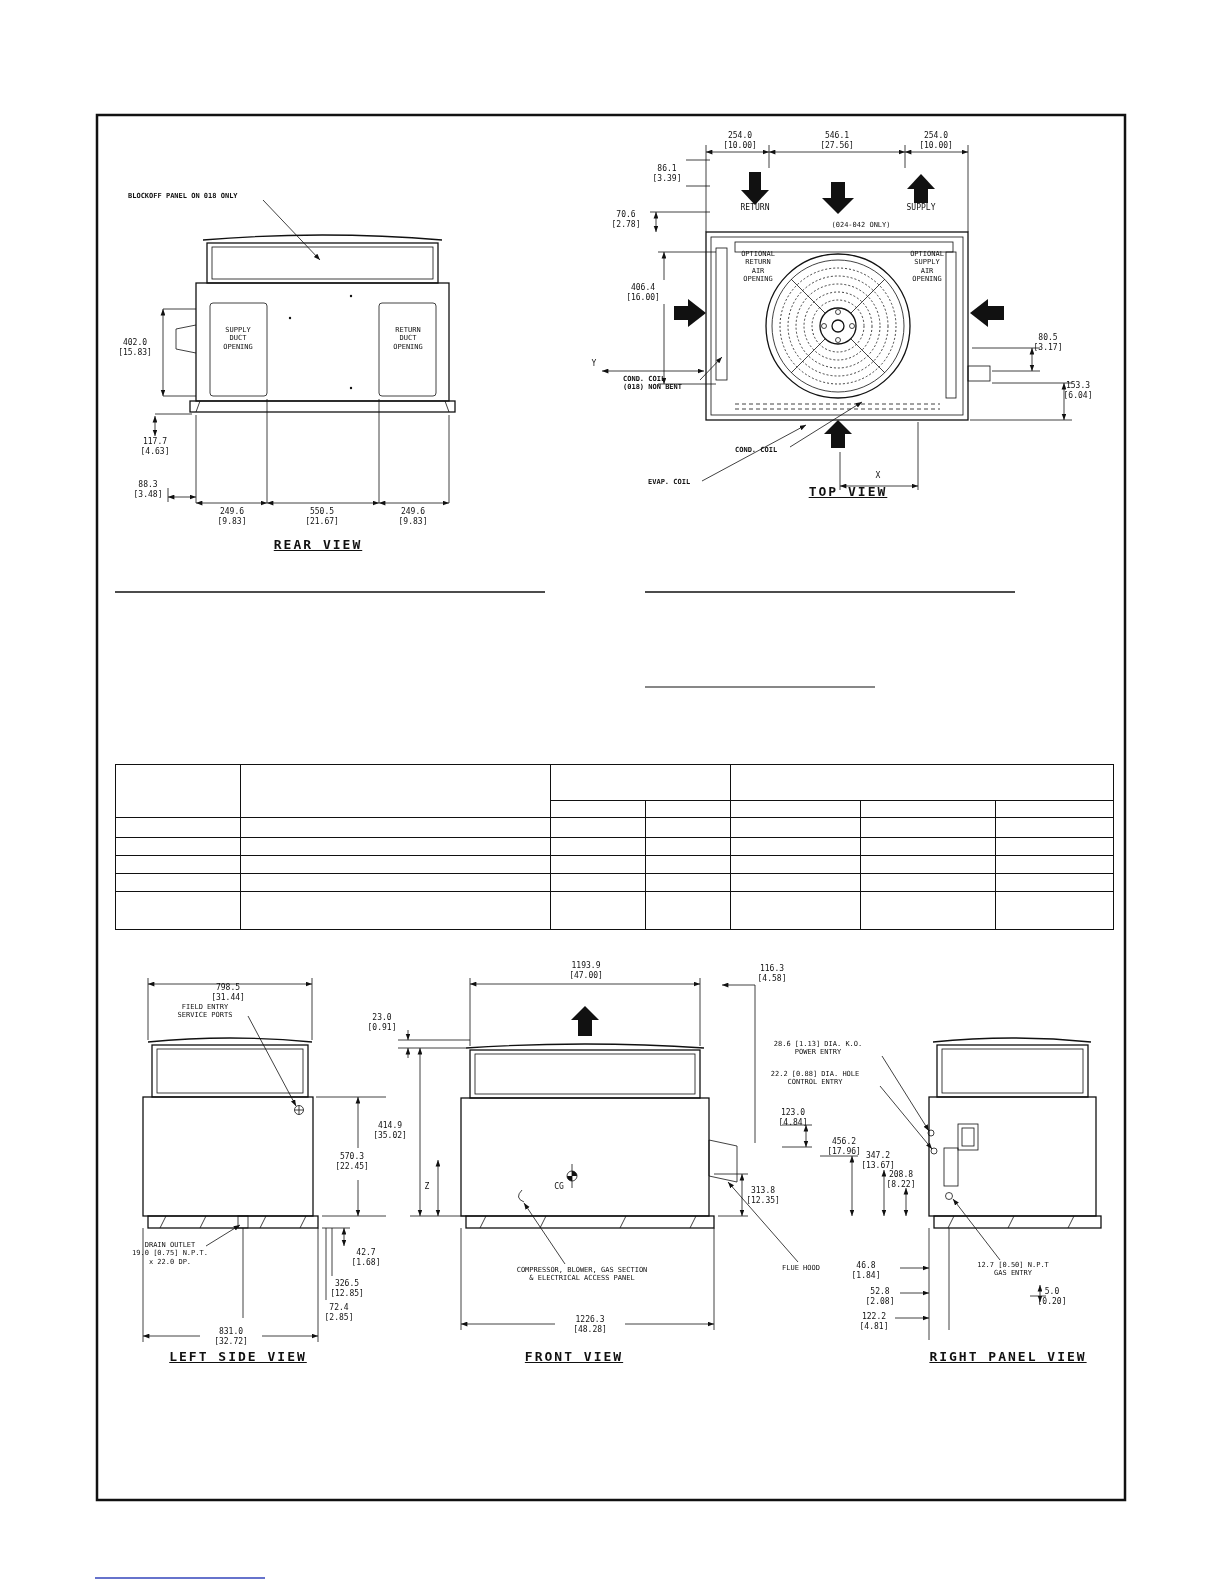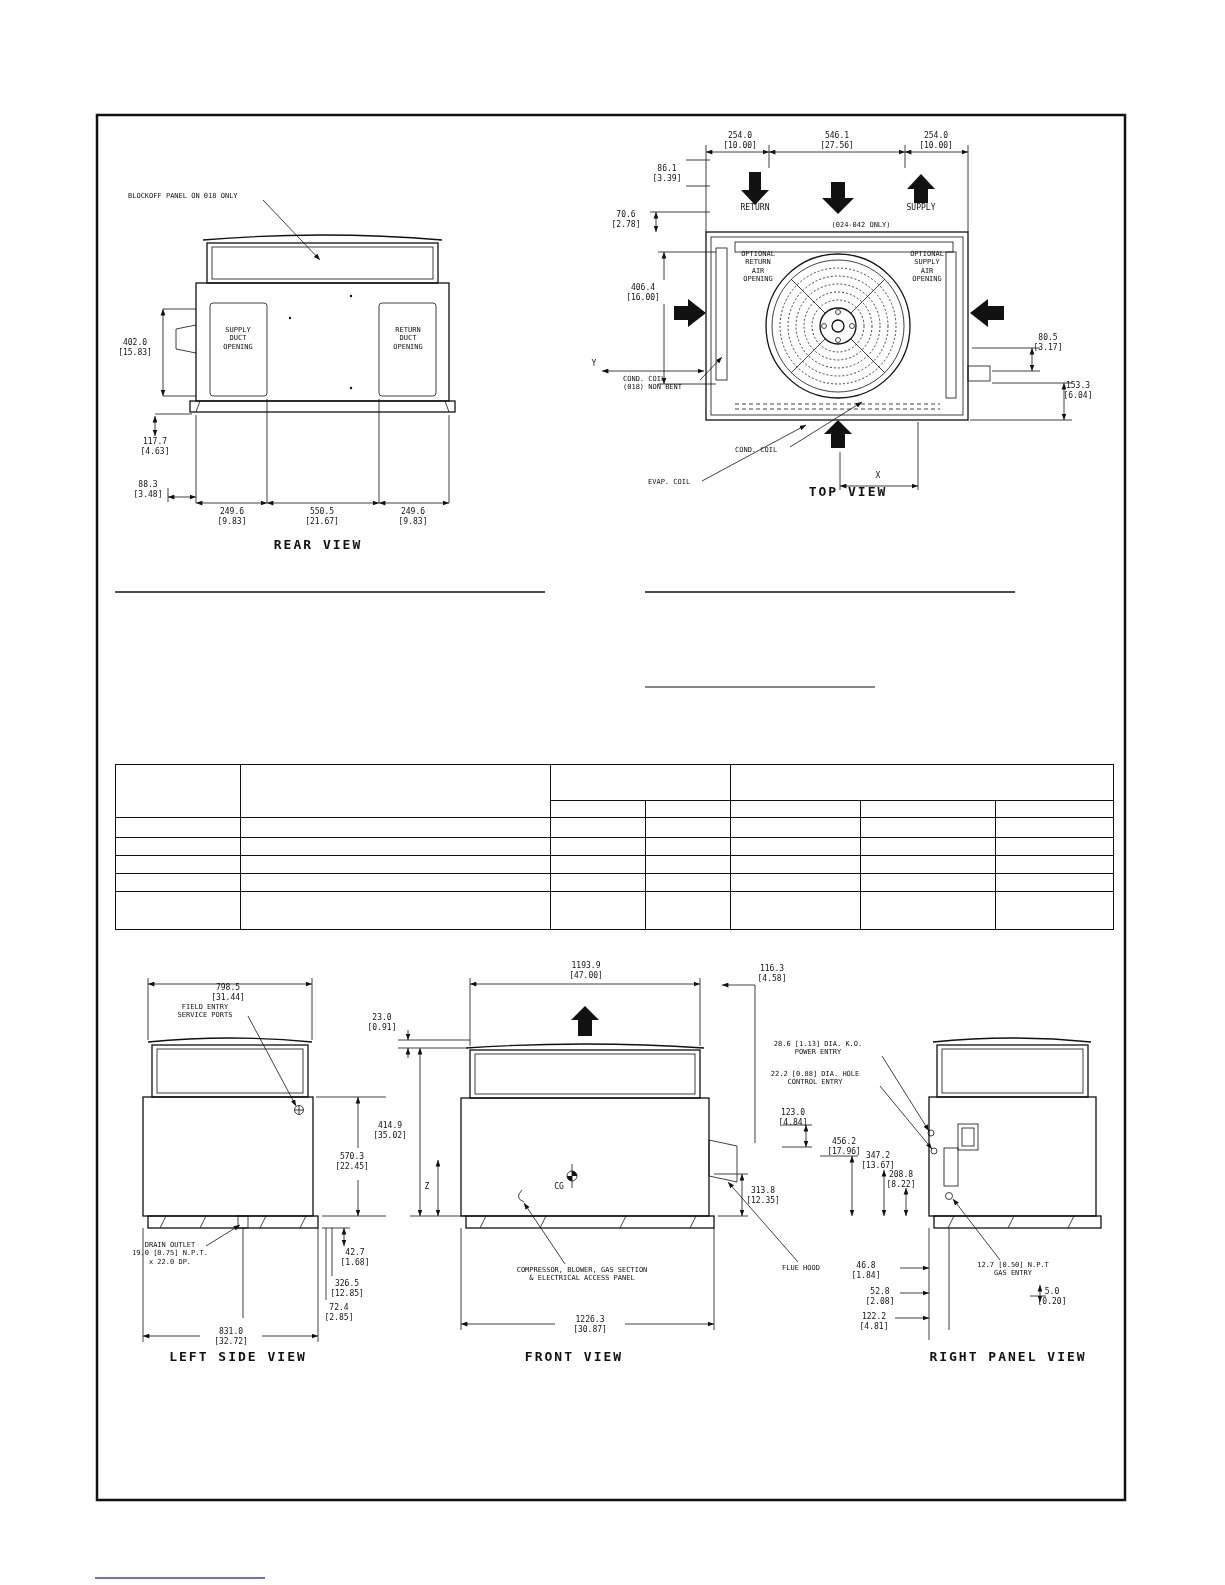--- a/index.html
+++ b/index.html
@@ -1,22 +1,22 @@
 <!DOCTYPE html>
 <html><head>
 <meta charset="utf-8">
 <style>
   html,body{margin:0;padding:0;background:#fff;}
   .page{position:relative;width:1225px;height:1585px;background:#fff;overflow:hidden;
         font-family:"DejaVu Sans Mono",monospace;color:#111;}
   .lbl{position:absolute;font-size:8px;line-height:1.2;white-space:pre-line;text-align:center;
        transform:translateX(-50%);color:#111;}
-  .lbl.la{transform:none;text-align:left;}
+  .lbl.la{transform:none;text-align:left;font-weight:bold;}
   .lbl.xs{font-size:7px;}
-  .lbl.title{font-size:13px;font-weight:bold;letter-spacing:2px;white-space:nowrap;}
+  .lbl.title{font-size:13px;font-weight:bold;letter-spacing:2px;white-space:nowrap;text-decoration:underline;}
   .art{position:absolute;left:0;top:0;}
   .wall{stroke:#111;stroke-width:1.3;fill:none;}
   .thin{stroke:#111;stroke-width:0.8;fill:none;}
   .dim{stroke:#111;stroke-width:0.8;fill:none;}
   .blk{fill:#111;stroke:none;}
   .spec-table{position:absolute;left:115px;top:764px;width:998px;border-collapse:collapse;
               table-layout:fixed;border:1.6px solid #111;font-size:8px;}
   .spec-table th,.spec-table td{border:1px solid #111;padding:0 2px;font-weight:normal;}
   .spec-table tr.h1{height:36px;}
   .spec-table tr.h2{height:17px;}
@@ -357,21 +357,21 @@
 
 <div class="lbl" style="left:228px;top:983px">798.5
 [31.44]</div>
 <div class="lbl xs" style="left:205px;top:1003px">FIELD ENTRY
 SERVICE PORTS</div>
 <div class="lbl" style="left:352px;top:1152px">570.3
 [22.45]</div>
 <div class="lbl xs" style="left:170px;top:1241px">DRAIN OUTLET
 19.0 [0.75] N.P.T.
 x 22.0 DP.</div>
-<div class="lbl" style="left:355px;top:1248px">42.7
+<div class="lbl" style="left:366px;top:1248px">42.7
 [1.68]</div>
 <div class="lbl" style="left:347px;top:1279px">326.5
 [12.85]</div>
 <div class="lbl" style="left:339px;top:1303px">72.4
 [2.85]</div>
 <div class="lbl" style="left:231px;top:1327px">831.0
 [32.72]</div>
 <div class="lbl title" style="left:238px;top:1349px">LEFT SIDE VIEW</div>
 
 <div class="lbl" style="left:586px;top:961px">1193.9
@@ -383,21 +383,21 @@
 <div class="lbl" style="left:390px;top:1121px">414.9
 [35.02]</div>
 <div class="lbl" style="left:559px;top:1182px">CG</div>
 <div class="lbl" style="left:427px;top:1182px">Z</div>
 <div class="lbl" style="left:763px;top:1186px">313.8
 [12.35]</div>
 <div class="lbl xs" style="left:582px;top:1266px">COMPRESSOR, BLOWER, GAS SECTION
 &amp; ELECTRICAL ACCESS PANEL</div>
 <div class="lbl xs" style="left:801px;top:1264px">FLUE HOOD</div>
 <div class="lbl" style="left:590px;top:1315px">1226.3
-[30.87]</div>
+[48.28]</div>
 <div class="lbl title" style="left:574px;top:1349px">FRONT VIEW</div>
 
 <div class="lbl xs" style="left:818px;top:1040px">28.6 [1.13] DIA. K.O.
 POWER ENTRY</div>
 <div class="lbl xs" style="left:815px;top:1070px">22.2 [0.88] DIA. HOLE
 CONTROL ENTRY</div>
 <div class="lbl" style="left:793px;top:1108px">123.0
 [4.84]</div>
 <div class="lbl" style="left:844px;top:1137px">456.2
 [17.96]</div>

